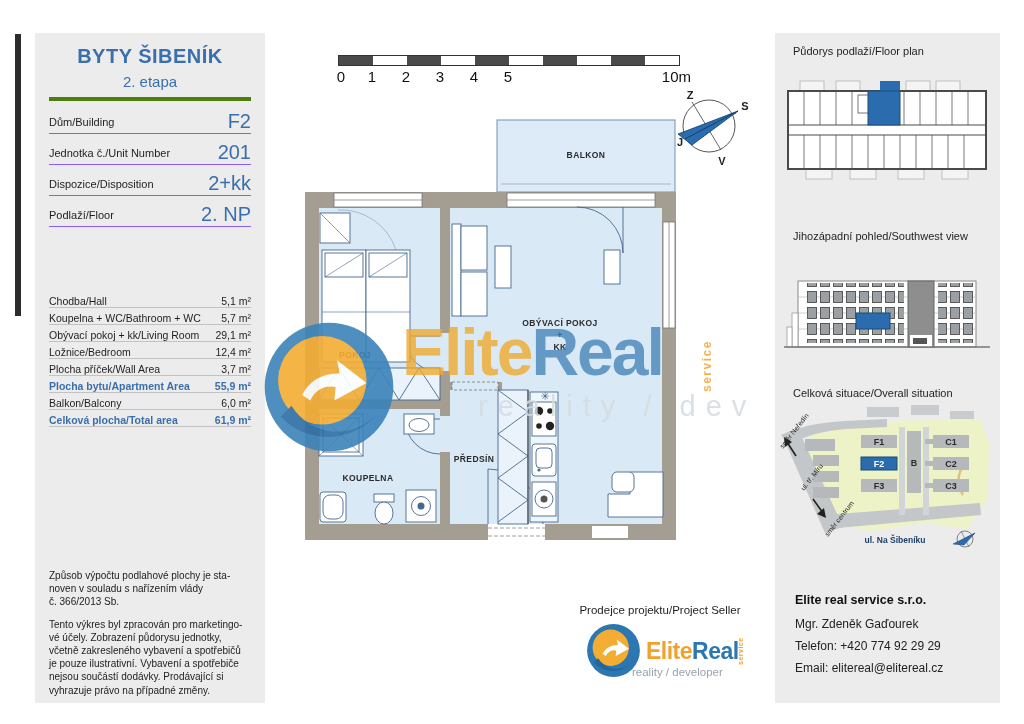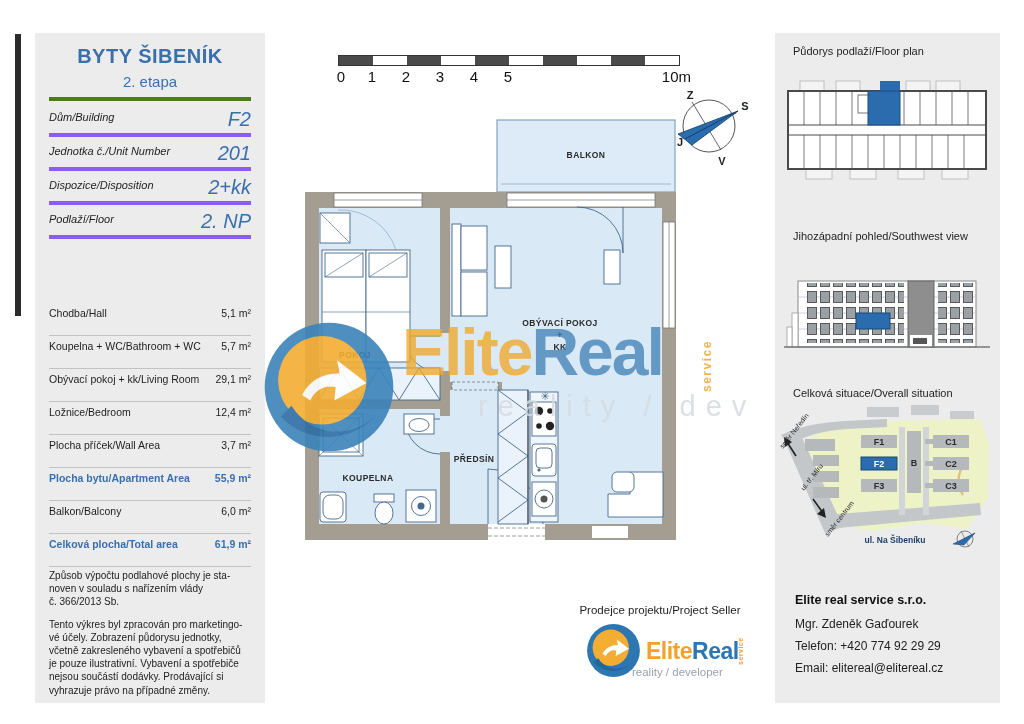--- a/index.html
+++ b/index.html
@@ -8,25 +8,25 @@
   .edge-bar{position:absolute;left:15px;top:34px;width:6px;height:282px;background:#2c2c2c;}
 
   
   .panel{position:absolute;background:#ececec;}
   .left-panel{left:35px;top:33px;width:230px;height:670px;box-sizing:border-box;padding:0 14px;}
   .right-panel{left:775px;top:33px;width:225px;height:670px;box-sizing:border-box;}
 
   .lp-title{margin:12px 0 0;text-align:center;font-size:20px;font-weight:bold;color:#3a6fae;letter-spacing:.5px;}
   .lp-subtitle{text-align:center;font-size:15px;color:#3a6fae;margin-top:5px;padding-bottom:7px;border-bottom:4px solid #4d7c0f;}
   .info-rows{margin-top:2px;}
-  .info-row{display:flex;justify-content:space-between;align-items:center;border-bottom:4px solid #8b5cf6;padding:3px 0 2px;min-height:25px;font-style:italic;}
+  .info-row{display:flex;justify-content:space-between;align-items:flex-end;border-bottom:1px solid #8b5cf6;padding:3px 0 2px;min-height:25px;}
   .info-row .lbl{font-size:11px;color:#1e1e1e;padding-bottom:3px;}
   .info-row .val{font-size:20px;color:#3a6fae;line-height:1;}
   .area-rows{margin-top:64px;}
-  .area-row{display:flex;justify-content:space-between;align-items:flex-end;border-bottom:1px solid #c2c2c2;padding:4px 0 16px;font-size:10.5px;color:#1e1e1e;}
+  .area-row{display:flex;justify-content:space-between;align-items:flex-end;border-bottom:1px solid #c2c2c2;padding:4px 0 0;font-size:10.5px;color:#1e1e1e;}
   .area-row.hl{color:#3a6fae;font-weight:bold;}
   .legal{position:absolute;left:14px;width:202px;top:528px;font-size:10px;line-height:1.32;color:#222;}
   .legal p{margin:8px 0 9px;white-space:pre-line;}
 
   
   .scalebar{position:absolute;left:338px;top:53px;width:341px;height:34px;}
   .sb-bar{position:absolute;left:0;top:2px;width:340px;height:9px;background:#fff;border:1px solid #333;}
   .sb-seg{position:absolute;top:0;height:9px;width:34px;background:#4a4a4a;}
   .sb-tick{position:absolute;top:15px;font-size:15px;color:#111;transform:translateX(-50%);}
   .sb-end{position:absolute;top:15px;right:-12px;font-size:15px;color:#111;}

